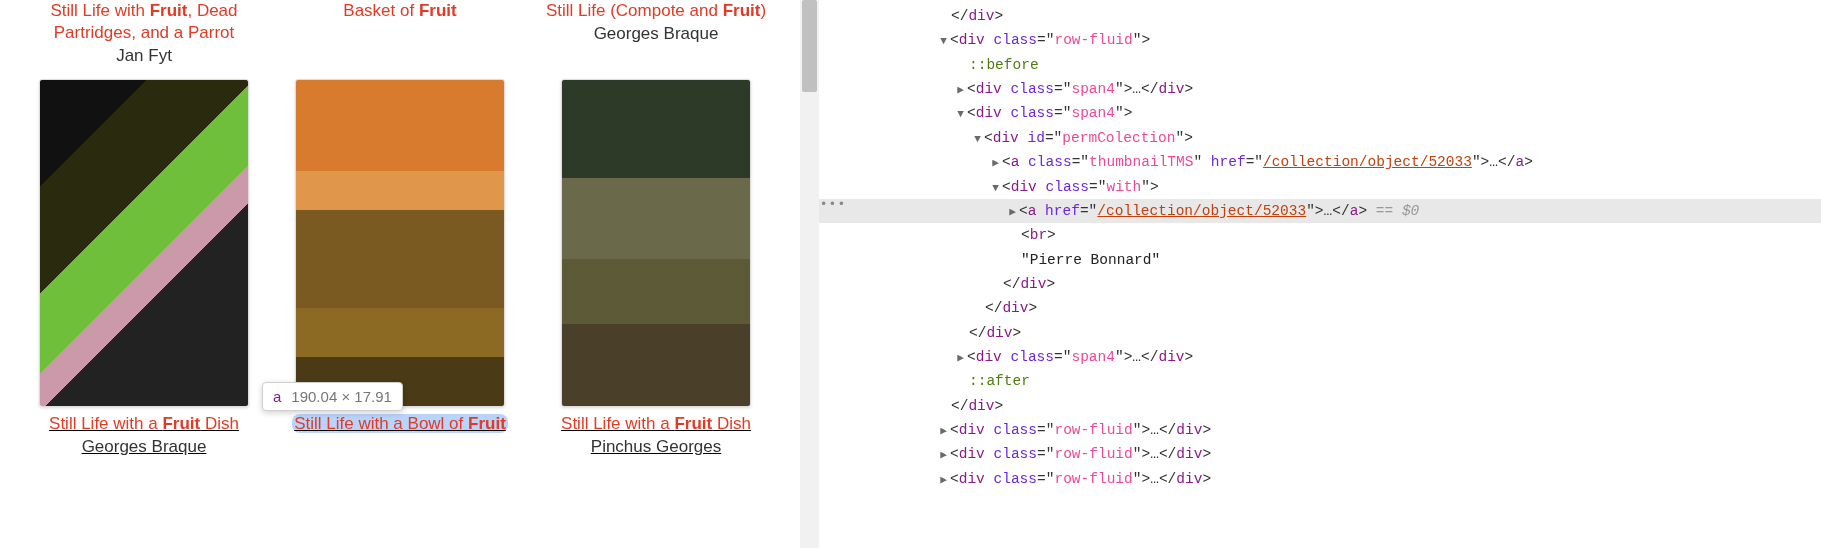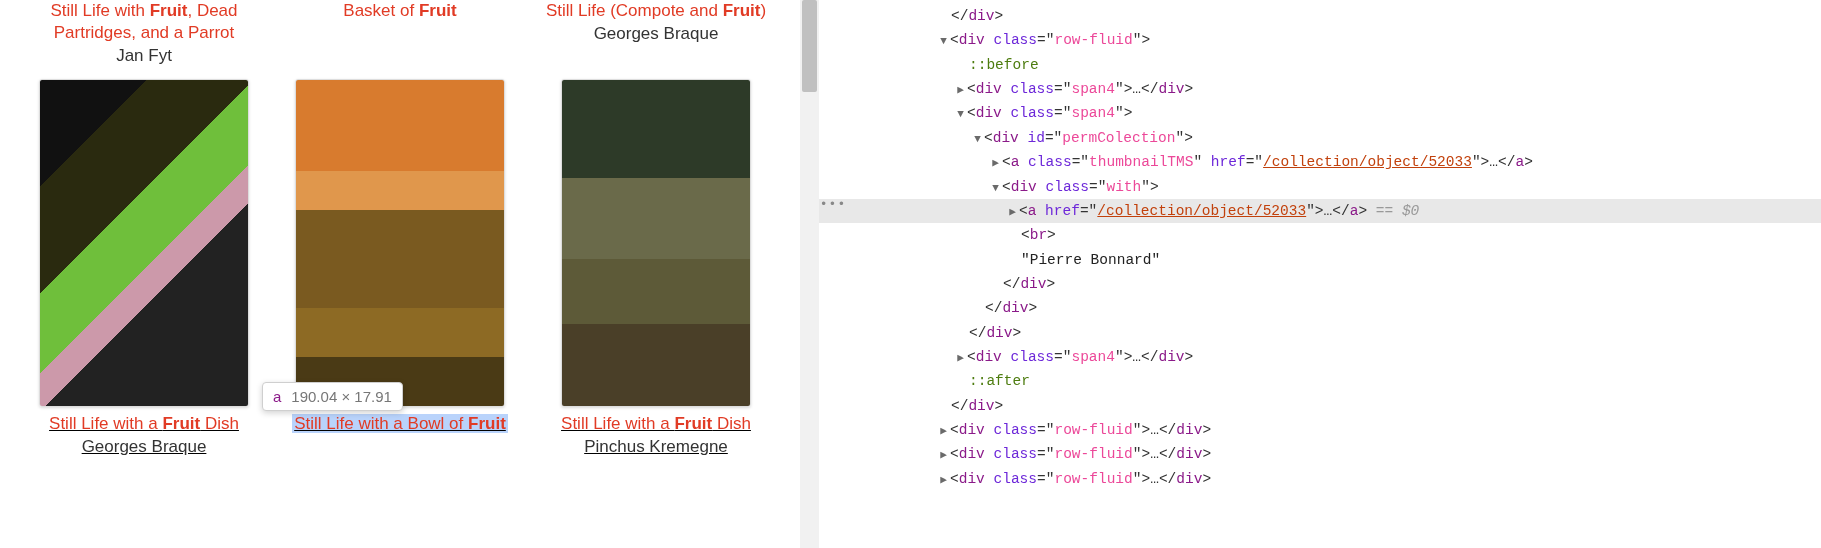--- a/index.html
+++ b/index.html
@@ -56,20 +56,21 @@
   }
   .thumb.w2 {
     width: 190px;
     background: linear-gradient(180deg,#2d3a28 0 30%,#6a6a4a 30% 55%,#5d5a38 55% 75%,#4a3f28 75% 100%);
   }
   .row2 { margin-top: -5px; text-decoration: underline; }
   .sel-title {
     background: #b9d3fb;
     display: inline;
     padding: 0 2px;
+    border-radius: 8px;
   }
   .tooltip {
     position: absolute;
     top: 382px;
     left: 262px;
     background: #fff;
     border: 1px solid #cfcfcf;
     border-radius: 4px;
     box-shadow: 0 2px 6px rgba(0,0,0,0.18);
     padding: 5px 10px;
@@ -165,21 +166,21 @@
       <div class="title"><span>Still Life with a </span><b>Fruit</b><span> Dish</span></div>
       <div class="artist">Georges Braque</div>
     </div>
     <div class="item">
       <div class="thumb w1"></div>
       <div class="title"><span class="sel-title"><span>Still Life with a Bowl of </span><b>Fruit</b><span></span></span></div>
     </div>
     <div class="item">
       <div class="thumb w2"></div>
       <div class="title"><span>Still Life with a </span><b>Fruit</b><span> Dish</span></div>
-      <div class="artist">Pinchus Kremegne</div>
+      <div class="artist">Pinchus Georges</div>
     </div>
   </div>
 
   <div class="tooltip">
     <span class="tag">a</span>
     <span>190.04 × 17.91</span>
   </div>
 </div>
 
 <div class="scroll-gap">

